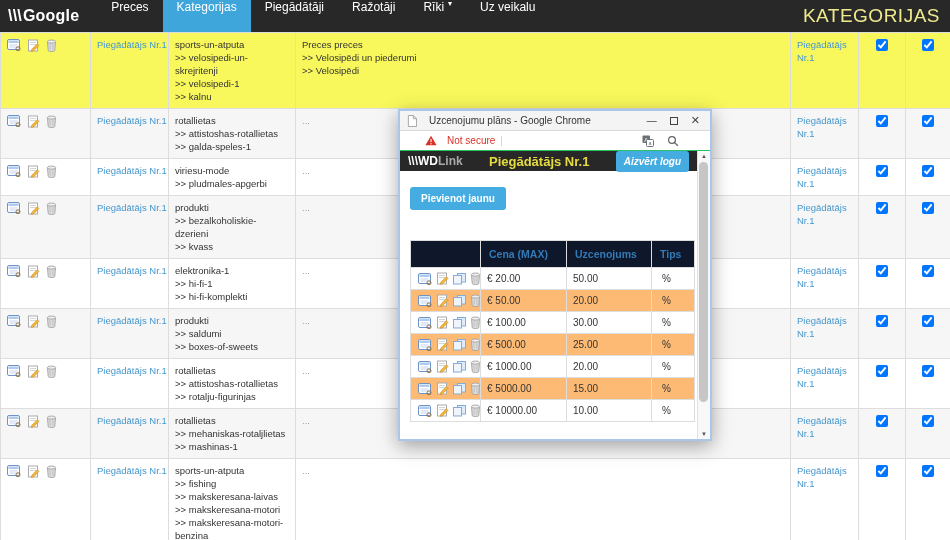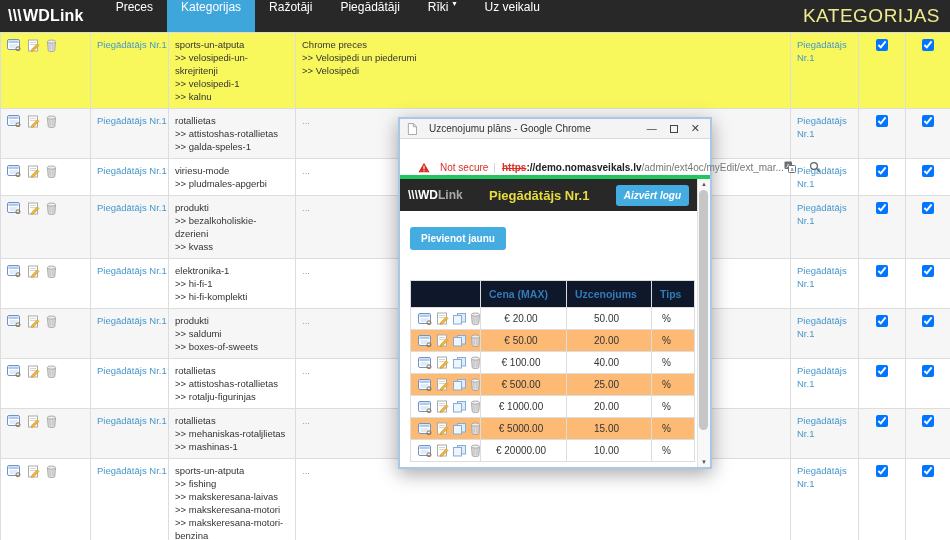--- a/index.html
+++ b/index.html
@@ -32,82 +32,82 @@
   table.main tr.hl td{background:var(--highlight_row);}
   td.c-icons{padding:5px 0 0 10px;white-space:nowrap;}
   .icn{display:inline-block;vertical-align:middle;margin-right:6px;cursor:pointer;line-height:0;}
   a.sup{color:var(--link);text-decoration:none;cursor:pointer;}
   td.c-sup a{white-space:nowrap;}
   td.c-desc .dots{color:#999;}
   td.c-cb{text-align:center;}
   input[type=checkbox]{width:12px;height:12px;margin:1px 0 0 0;cursor:pointer;}
 
   
-  .popup{position:absolute;left:398px;top:117px;width:314px;z-index:10;background:#fff;
+  .popup{position:absolute;left:398px;top:109px;width:314px;z-index:10;background:#fff;
          border:2px solid var(--popup_border);box-shadow:0 5px 18px rgba(0,0,0,.35);}
   .ptitle{height:20px;background:#F4F4F4;border-bottom:1px solid #D9D9D9;display:flex;
           align-items:center;padding:0 7px;}
   .ptitle .ttext{font-size:10px;color:#333;margin-left:6px;flex:1;white-space:nowrap;overflow:hidden;}
   .wc{display:flex;align-items:center;gap:13px;padding-right:3px;color:#444;}
   .wc span{cursor:pointer;font-size:10px;line-height:1;}
   .wc .maxbox{width:8px;height:8px;border:1px solid #444;display:inline-block;}
-  .purl{height:20px;background:#fff;border-bottom:4px solid #22c55e;display:flex;
-        align-items:center;padding:0 18px;font-size:10px;white-space:nowrap;margin-top:20px;}
+  .purl{height:20px;background:#fff;border-bottom:1px solid #22c55e;display:flex;
+        align-items:center;padding:0 25px;font-size:10px;white-space:nowrap;}
   .ns{color:var(--alert_red);margin:0 5px 0 4px;}
   .udiv{color:#CFCFCF;margin-right:6px;}
   .u-protocol{color:var(--alert_red);text-decoration:line-through;font-weight:bold;}
   .u-host{color:#202124;font-weight:bold;}
   .u-path{color:#777;}
   .urlicons{margin-left:auto;display:flex;align-items:center;gap:7px;}
   .pmain{display:flex;height:288px;}
   .pcontent{flex:1;overflow:hidden;}
-  .pheader{height:32px;background:var(--nav_bg);display:flex;align-items:center;padding:0 8px;}
+  .pheader{height:20px;background:var(--nav_bg);display:flex;align-items:center;padding:0 8px;}
   .plogo{font-size:12px;font-weight:bold;color:#fff;white-space:nowrap;}
   .plogo .lnk{color:#A9A9A9;}
   .ptit{flex:1;text-align:center;color:var(--popup_title_yellow);font-size:13px;font-weight:bold;}
   .btn{background:var(--button_blue);color:#fff;border:none;border-radius:3px;cursor:pointer;
        font-family:"Liberation Sans",sans-serif;font-weight:bold;}
   .btn-close{font-size:10px;padding:5px 8px;font-style:italic;}
   .pinner{padding:0 10px;}
   .btn-add{font-size:10px;padding:6px 11px;margin:16px 0 30px 0;}
   table.ptab{border-collapse:collapse;table-layout:fixed;width:284px;}
   table.ptab th{border:1px solid var(--border);color:var(--header_blue);text-align:left;
                 font-size:10.5px;padding:7px 8px;background:#0f172a;}
   table.ptab td{border:1px solid var(--border);padding:4px 6px;font-size:10px;color:#333;background:#fff;}
   table.ptab tr.stripe td{background:#fdba74;}
-  table.ptab td.num{text-align:center;padding-right:11px;margin-top:7px;}
+  table.ptab td.num{text-align:left;padding-right:11px;margin-top:7px;}
   table.ptab td.tips{padding-left:10px;}
   table.ptab td.acts{padding-left:7px;white-space:nowrap;}
   table.ptab td.acts .icn{margin-right:4px;}
   .pscroll{width:13px;background:#F8F8F8;border-left:1px solid #E2E2E2;position:relative;}
   .s-arrow{position:absolute;left:0;width:12px;text-align:center;font-size:6px;color:#555;cursor:pointer;}
   .s-up{top:2px;} .s-down{bottom:2px;}
   .s-thumb{position:absolute;left:1px;top:11px;width:9px;height:240px;background:#C6C6C6;
            border-radius:5px;cursor:pointer;}
 </style>
 </head>
 <body>
 
 <div class="topnav">
   <div class="logo">
       <span class="slashes">\\\</span>
-      <span>WDLink</span>
+      <span>Google</span>
     </div>
   <div id="nav-items" style="display:flex;align-items:stretch;">
       <div class="nav-item">
         <span>Preces</span>
       </div>
       <div class="nav-item active">
         <span>Kategorijas</span>
       </div>
       <div class="nav-item">
+        <span>Piegādātāji</span>
+      </div>
+      <div class="nav-item">
         <span>Ražotāji</span>
-      </div>
-      <div class="nav-item">
-        <span>Piegādātāji</span>
       </div>
       <div class="nav-item">
         <span>Rīki</span>
         <span class="caret">▾</span>
       </div>
       <div class="nav-item">
         <span>Uz veikalu</span>
       </div>
     </div>
   <div class="page-title">KATEGORIJAS</div>
@@ -143,21 +143,21 @@
               <line x1="7" y1="5" x2="6.8" y2="10.5" stroke="#B5B5B5" stroke-width="0.7"></line>
             </svg></span></td>
         <td class="c-sup"><a class="sup">Piegādātājs Nr.1</a></td>
         <td>
           <div>sports-un-atputa</div>
           <div>&gt;&gt; velosipedi-un-skrejritenji</div>
           <div>&gt;&gt; velosipedi-1</div>
           <div>&gt;&gt; kalnu</div>
         </td>
         <td class="c-desc">
-          <div>Chrome preces</div>
+          <div>Preces preces</div>
           <div>&gt;&gt; Velosipēdi un piederumi</div>
           <div>&gt;&gt; Velosipēdi</div>
         </td>
         <td><a class="sup">Piegādātājs Nr.1</a></td>
         <td class="c-cb"><input type="checkbox" checked="" style=""></td>
         <td class="c-cb"><input type="checkbox" checked="" style=""></td>
       </tr>
       <tr class="stripe">
         <td class="c-icons"><span class="icn"><svg width="14" height="12" viewBox="0 0 14 12">
               <rect x="0.5" y="0.5" width="12" height="10" rx="1.5" fill="#fff" stroke="#6F93C9"></rect>
@@ -424,21 +424,20 @@
     </span>
   </div>
   <div class="purl">
     <span class="icn"><svg width="12" height="11" viewBox="0 0 13 12">
           <path d="M6.5 .8 L12.6 11.2 H.4 Z" fill="#D93025"></path>
           <rect x="5.9" y="4.2" width="1.2" height="3.6" fill="#fff"></rect>
           <rect x="5.9" y="8.9" width="1.2" height="1.3" fill="#fff"></rect>
         </svg></span>
     <span class="ns">Not secure</span>
     <span class="udiv">|</span>
-    <span><span class="u-protocol">https</span><span class="u-host">://demo.nomasveikals.lv</span><span class="u-path">/admin/ext4oc/myEdit/ext_mar...</span></span>
     <span class="urlicons">
       <span class="icn"><svg width="12" height="12" viewBox="0 0 12 12">
             <rect x="0.5" y="0.5" width="7.5" height="7.5" rx="1" fill="#6B7075"></rect>
             <text x="4.2" y="6.6" font-size="6" fill="#fff" text-anchor="middle" font-family="sans-serif">A</text>
             <rect x="4.5" y="4.5" width="7" height="7" rx="1" fill="#fff" stroke="#6B7075"></rect>
             <text x="8" y="10.4" font-size="5.5" fill="#6B7075" text-anchor="middle" font-family="sans-serif">a</text>
           </svg></span>
       <span class="icn"><svg width="12" height="12" viewBox="0 0 12 12">
             <circle cx="5" cy="5" r="3.4" fill="none" stroke="#5F6368" stroke-width="1.2"></circle>
             <line x1="7.6" y1="7.6" x2="10.8" y2="10.8" stroke="#5F6368" stroke-width="1.3"></line>
@@ -535,21 +534,21 @@
                     </svg></span><span class="icn"><svg width="13" height="12" viewBox="0 0 13 12">
                       <rect x="4.5" y="0.5" width="8" height="8.5" fill="#DDEBFA" stroke="#85ABD8"></rect>
                       <rect x="0.5" y="2.5" width="8" height="8.5" fill="#EFF5FC" stroke="#85ABD8"></rect>
                     </svg></span><span class="icn"><svg width="11" height="13" viewBox="0 0 11 13">
                       <path d="M1.5 3 L2.2 11.5 Q2.3 12.5 5.5 12.5 Q8.7 12.5 8.8 11.5 L9.5 3 Z" fill="#DCDCDC" stroke="#9A9A9A" stroke-width="0.8"></path>
                       <ellipse cx="5.5" cy="2.6" rx="4.2" ry="1.6" fill="#EDEDED" stroke="#9A9A9A" stroke-width="0.8"></ellipse>
                       <line x1="4" y1="5" x2="4.2" y2="10.5" stroke="#B5B5B5" stroke-width="0.7"></line>
                       <line x1="7" y1="5" x2="6.8" y2="10.5" stroke="#B5B5B5" stroke-width="0.7"></line>
                     </svg></span></td>
                 <td class="num">€ 100.00</td>
-                <td class="num">40.00</td>
+                <td class="num">30.00</td>
                 <td class="tips">%</td>
               </tr>
               <tr class="stripe">
                 <td class="acts"><span class="icn"><svg width="14" height="12" viewBox="0 0 14 12">
                       <rect x="0.5" y="0.5" width="12" height="10" rx="1.5" fill="#fff" stroke="#6F93C9"></rect>
                       <rect x="1.5" y="1.5" width="10" height="2.5" fill="#AECBEE"></rect>
                       <rect x="2.5" y="5.5" width="8" height="1" fill="#C3D6EE"></rect>
                       <rect x="2.5" y="7.5" width="8" height="1" fill="#C3D6EE"></rect>
                       <circle cx="11" cy="9.8" r="2" fill="none" stroke="#8A6D3B"></circle>
                     </svg></span><span class="icn"><svg width="13" height="13" viewBox="0 0 13 13">
@@ -634,21 +633,21 @@
                       <path d="M4.8 10.2 L10.3 4.7 L12 6.4 L6.5 11.9 L4.3 12.4 Z" fill="#F2B63C" stroke="#C98F28" stroke-width="0.6"></path>
                     </svg></span><span class="icn"><svg width="13" height="12" viewBox="0 0 13 12">
                       <rect x="4.5" y="0.5" width="8" height="8.5" fill="#DDEBFA" stroke="#85ABD8"></rect>
                       <rect x="0.5" y="2.5" width="8" height="8.5" fill="#EFF5FC" stroke="#85ABD8"></rect>
                     </svg></span><span class="icn"><svg width="11" height="13" viewBox="0 0 11 13">
                       <path d="M1.5 3 L2.2 11.5 Q2.3 12.5 5.5 12.5 Q8.7 12.5 8.8 11.5 L9.5 3 Z" fill="#DCDCDC" stroke="#9A9A9A" stroke-width="0.8"></path>
                       <ellipse cx="5.5" cy="2.6" rx="4.2" ry="1.6" fill="#EDEDED" stroke="#9A9A9A" stroke-width="0.8"></ellipse>
                       <line x1="4" y1="5" x2="4.2" y2="10.5" stroke="#B5B5B5" stroke-width="0.7"></line>
                       <line x1="7" y1="5" x2="6.8" y2="10.5" stroke="#B5B5B5" stroke-width="0.7"></line>
                     </svg></span></td>
-                <td class="num">€ 20000.00</td>
+                <td class="num">€ 10000.00</td>
                 <td class="num">10.00</td>
                 <td class="tips">%</td>
               </tr>
             </tbody>
         </table>
       </div>
     </div>
     <div class="pscroll">
       <span class="s-arrow s-up">▲</span>
       <span class="s-thumb"></span>

